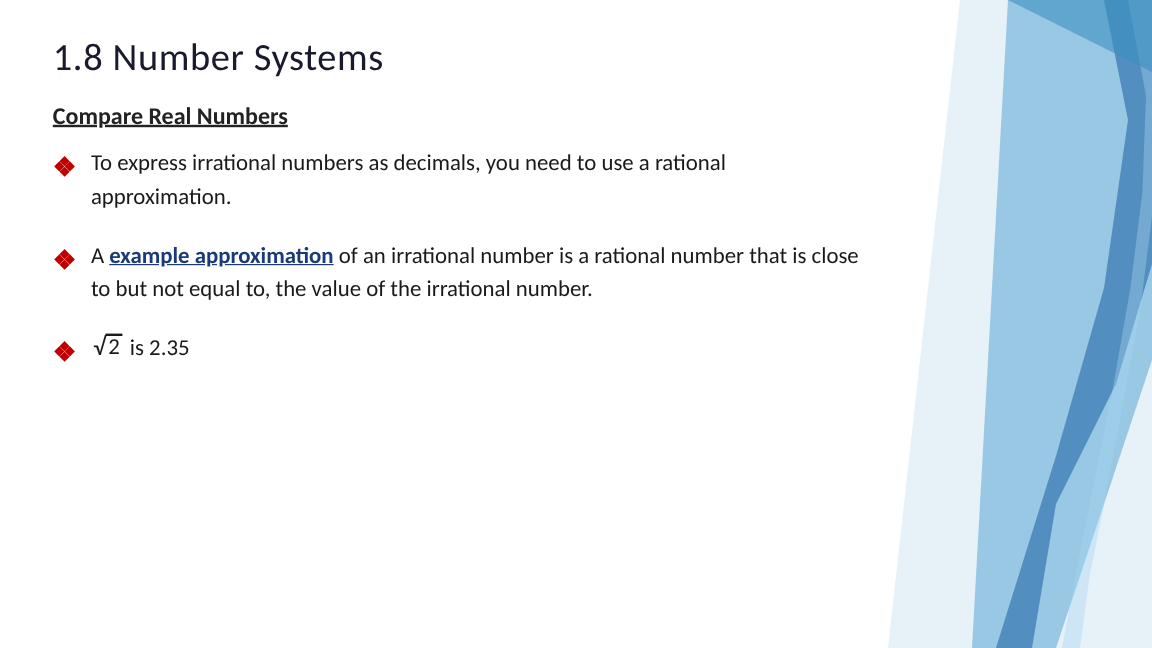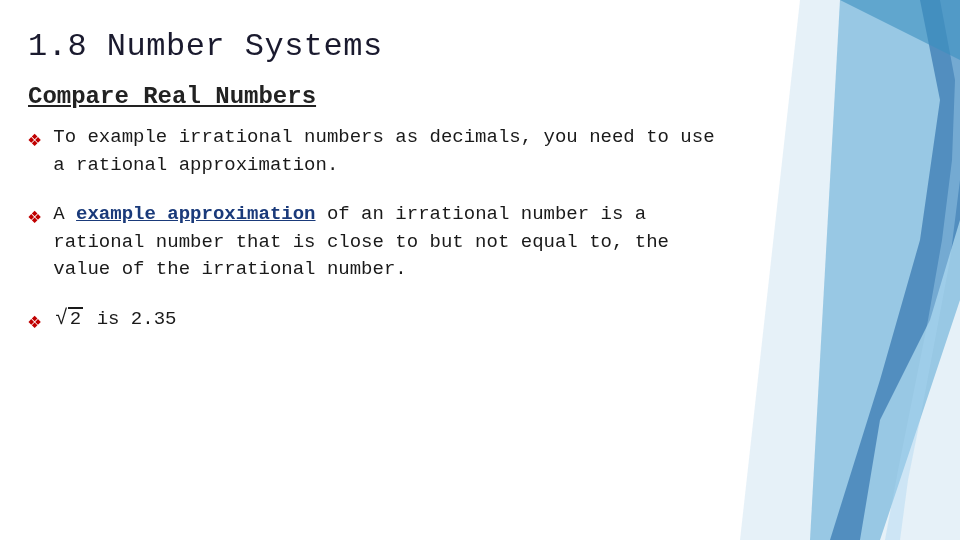--- a/index.html
+++ b/index.html
@@ -20,35 +20,34 @@
       right: 0;
       width: 320px;
       height: 540px;
       pointer-events: none;
       z-index: 0;
     }
 
     .content {
       position: relative;
       z-index: 1;
-      padding: 28px 44px 28px 28px;
+      padding: 28px 44px 28px 44px;
       max-width: 760px;
-      font-family: Liberation Mono, monospace;
     }
 
     .slide-title {
       font-size: 32px;
       font-weight: 400;
       color: #1a1a2e;
       margin-bottom: 18px;
       letter-spacing: 0.5px;
     }
 
     .section-heading {
-      font-size: 24px;
+      font-size: 20px;
       font-weight: 700;
       color: #222;
       text-decoration: underline;
       margin-bottom: 14px;
     }
 
     .bullet-item {
       display: flex;
       align-items: flex-start;
       margin-bottom: 22px;
@@ -115,21 +114,21 @@
 </svg>
 
 <div class="content">
 
   <h1 class="slide-title">1.8 Number Systems</h1>
 
   <div class="section-heading">Compare Real Numbers</div>
 
   <div class="bullet-item">
     <span class="bullet-diamond">❖</span>
-    <span class="bullet-text">To example irrational numbers as decimals, you need to use a rational approximation.</span>
+    <span class="bullet-text">To express irrational numbers as decimals, you need to use a rational approximation.</span>
   </div>
 
   <div class="bullet-item">
     <span class="bullet-diamond">❖</span>
     <span class="bullet-text">
       <span>A </span><span class="underline-blue">example approximation</span><span> of an irrational number is a rational number that is close to but not equal to, the value of the irrational number.</span>
     </span>
   </div>
 
   <div class="bullet-item">

